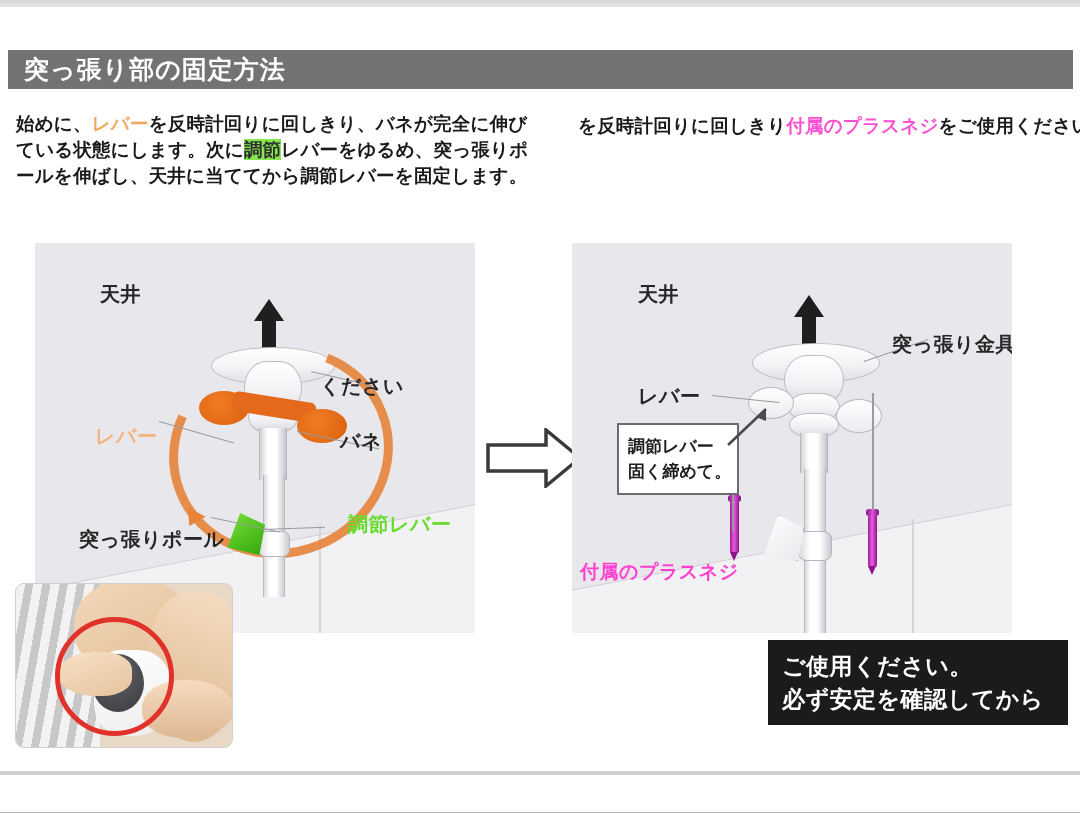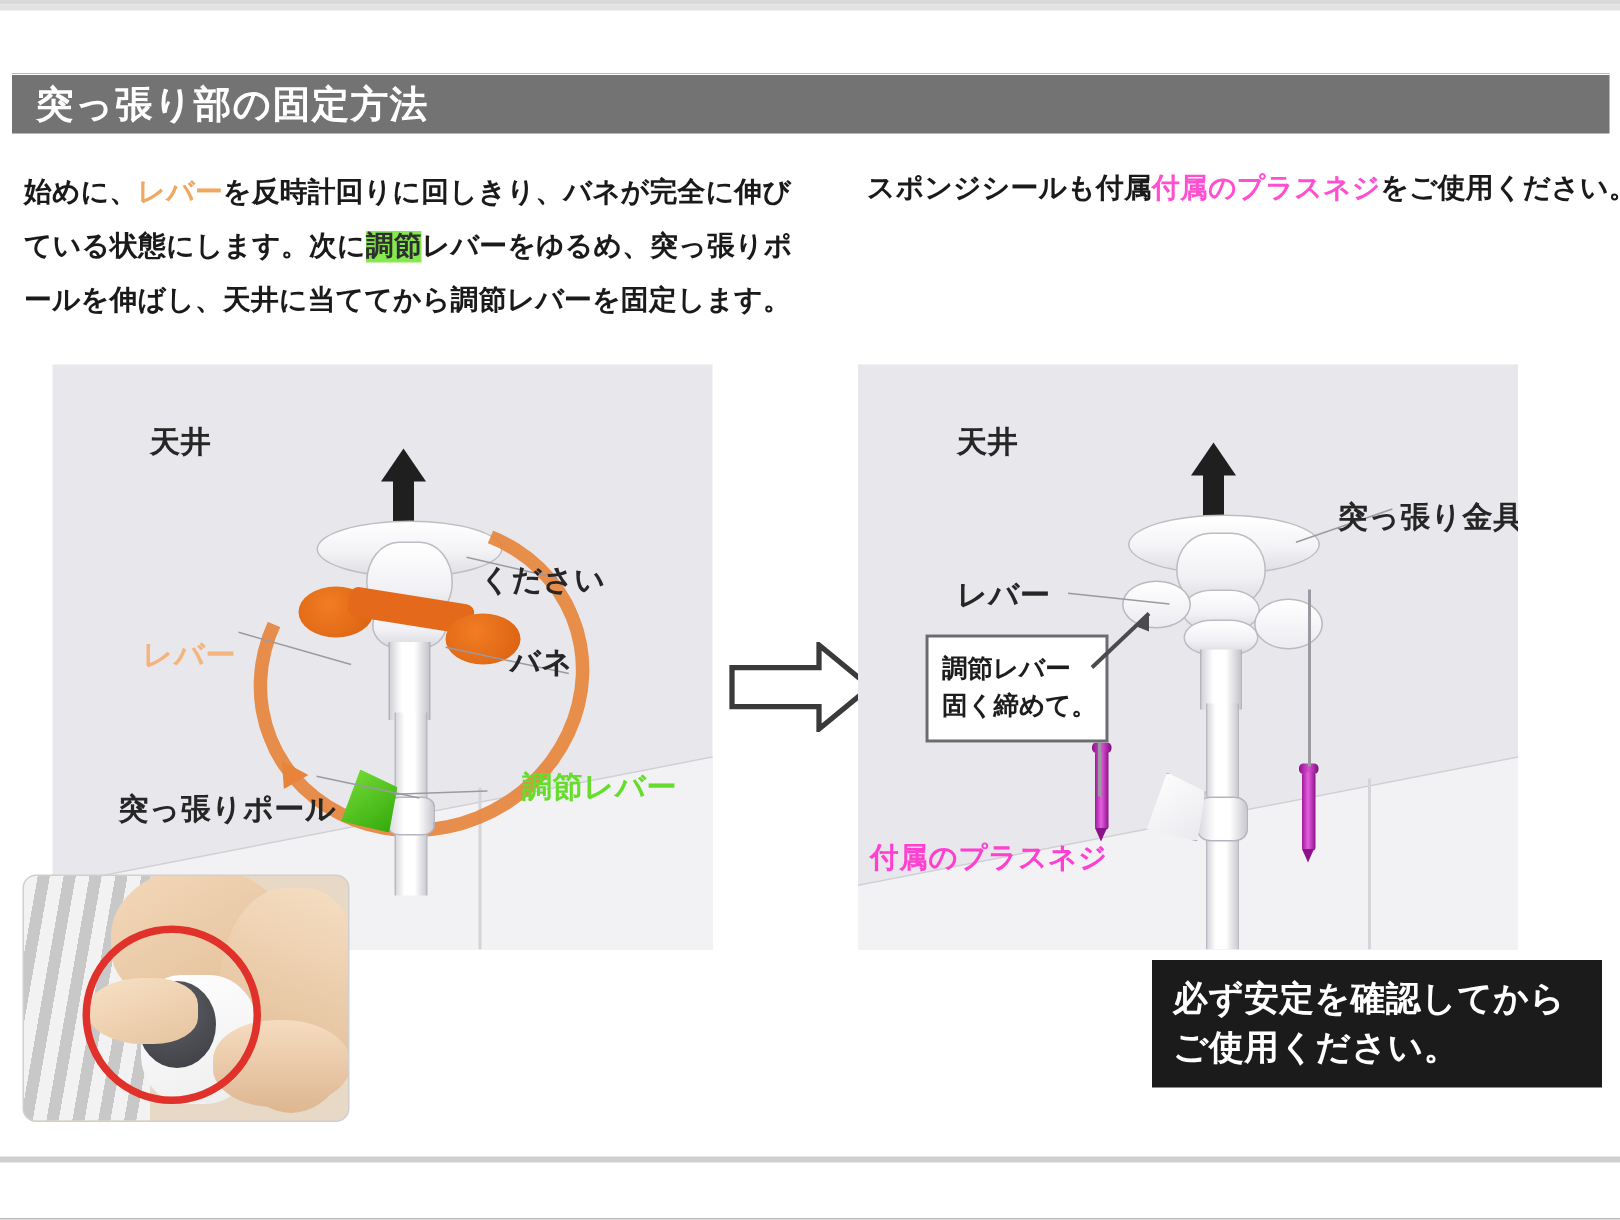--- a/index.html
+++ b/index.html
@@ -26,21 +26,21 @@
     box-shadow:0 1px 0 #ffffff inset;
   }
   .header-title{
     color:#ffffff;font-size:25px;font-weight:bold;letter-spacing:1px;
     margin-left:16px;white-space:nowrap;
   }
 
   
   .intro-left{
     position:absolute;left:16px;top:108px;width:530px;
-    font-size:18.5px;font-weight:bold;color:#1a1a1a;line-height:36px;
+    font-size:18.5px;font-weight:bold;color:#1a1a1a;line-height:26px;
     letter-spacing:0.2px;
   }
   .intro-right{
     position:absolute;left:578px;top:110px;width:495px;
     font-size:18.5px;font-weight:bold;color:#1a1a1a;line-height:26px;
     letter-spacing:0.2px;white-space:nowrap;
   }
   .hl-orange{color:#f0a860;}
   .hl-green{background:#85e84f;color:#2f2f2f;}
   .hl-pink{color:#ff4fd1;}
@@ -245,21 +245,21 @@
 
   <div class="header-bar">
     <span class="header-title">突っ張り部の固定方法</span>
   </div>
 
   <div class="intro-left">
     <span>始めに、</span><span class="hl-orange">レバー</span><span>を反時計回りに回しきり、バネが完全に伸びて</span><span>いる状態にします。次に</span><span class="hl-green">調節</span><span>レバーをゆるめ、突っ張りポール</span><span>を伸ばし、天井に当ててから調節レバーを固定します。</span>
   </div>
 
   <div class="intro-right">
-    <span>スポンジシールも付属</span><span class="hl-pink">付属のプラスネジ</span><span>をご使用ください。</span>
+    <span>を反時計回りに回しきり</span><span class="hl-pink">付属のプラスネジ</span><span>をご使用ください。</span>
   </div>
 
   <div class="panel" id="panel-left">
     <div class="floor"></div>
     <div class="wall-edge" style="left:284px;top:282px;height:108px;"></div>
 
     <span class="panel-label" style="left:65px;top:38px;">天井</span>
 
     <div>
       <div class="arrow-head" style="left:219px;top:56px;"></div>
@@ -368,19 +368,19 @@
     <div class="ph-skin-a"></div>
     <div class="ph-skin-b"></div>
     <div class="ph-white-part"></div>
     <div class="ph-disc"></div>
     <div class="ph-finger1"></div>
     <div class="ph-finger2"></div>
     <div class="ph-circle"></div>
   </div>
 
   <div class="notice">
+    <div>ご使用ください。</div>
     <div>必ず安定を確認してから</div>
-    <div>ご使用ください。</div>
   </div>
 
   <div class="frame-bottom-line"></div>
   <div class="frame-bottom-edge"></div>
 </div>
 
 </body></html>

